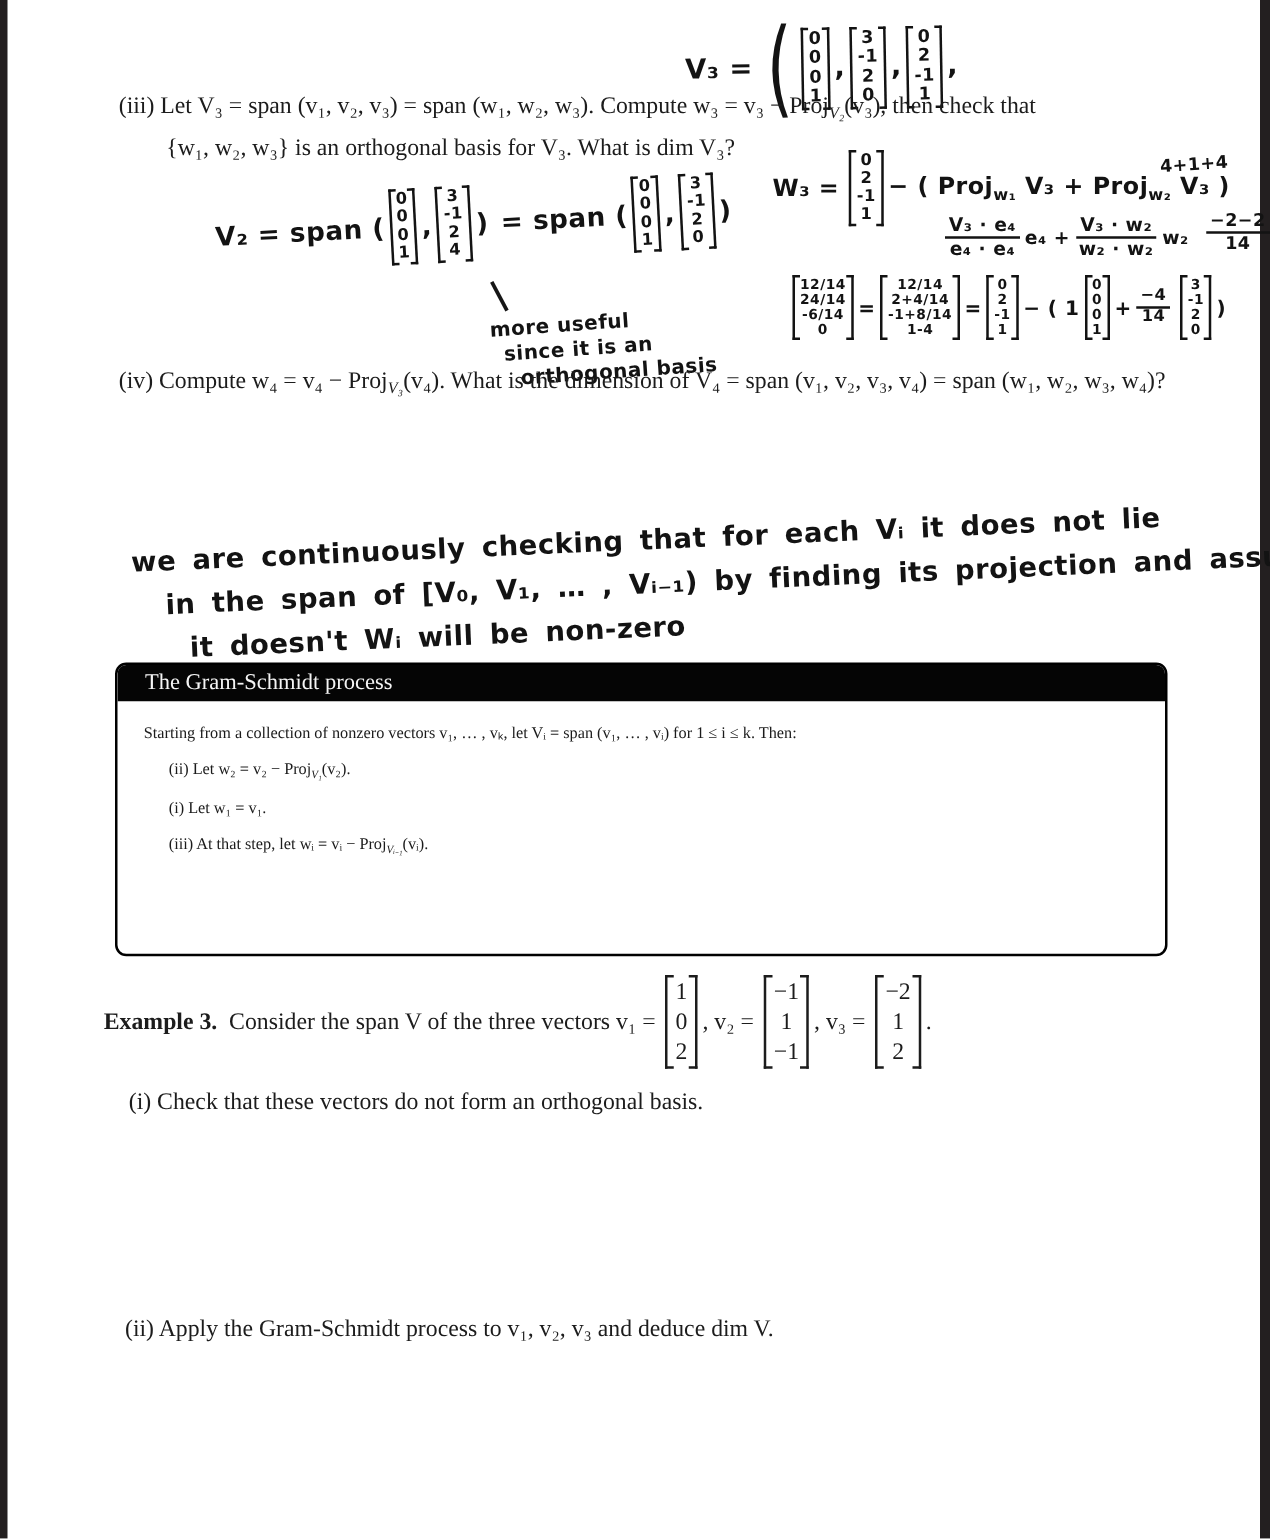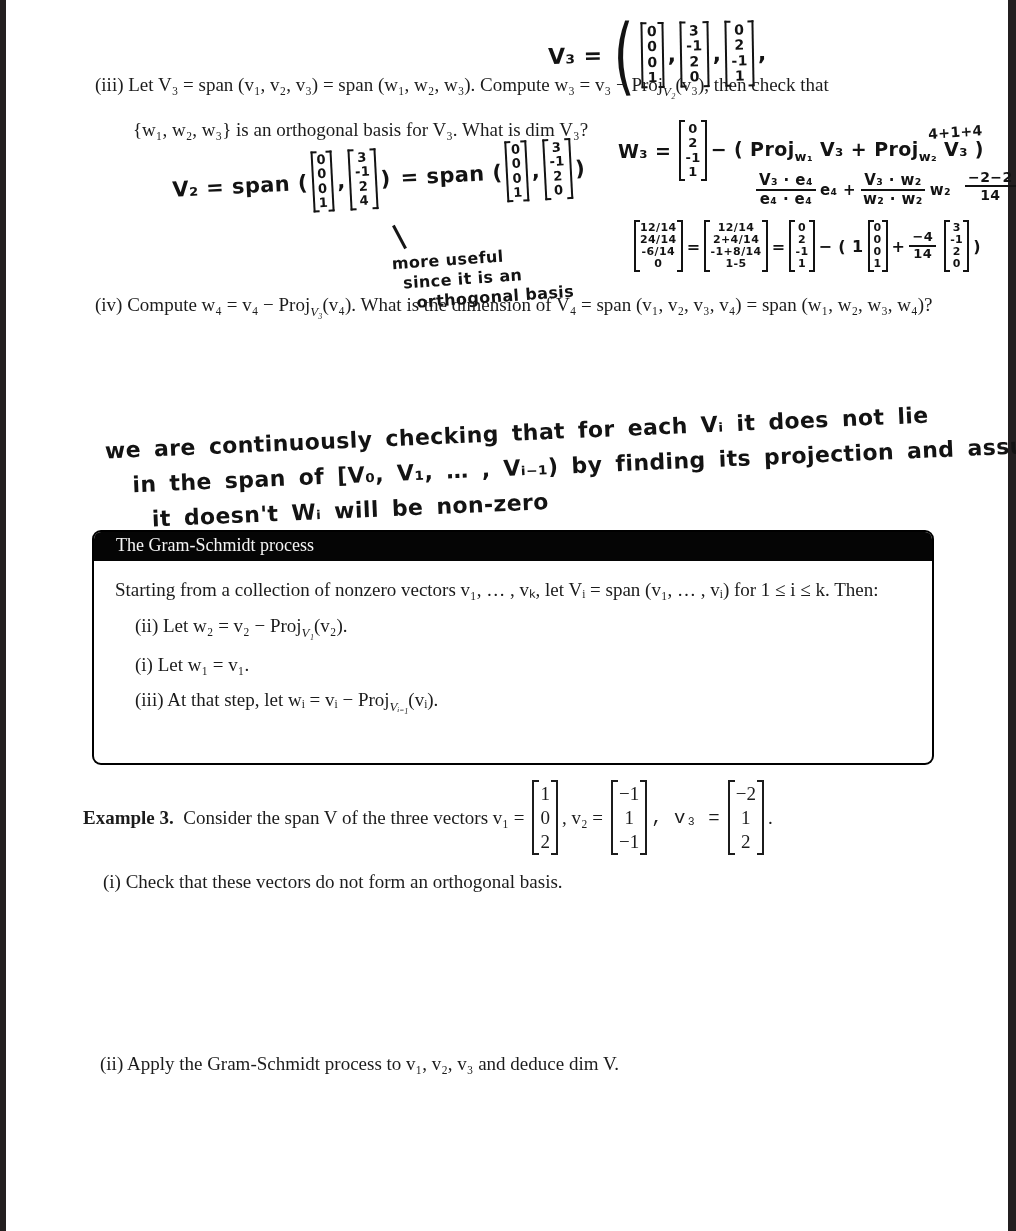--- a/index.html
+++ b/index.html
@@ -22,21 +22,21 @@
   .vr{display:block;}
   .mrow{display:inline-flex;align-items:center;}
   .frac{display:inline-flex;flex-direction:column;align-items:center;margin:0 4px;line-height:1.15;}
   .frac .num{border-bottom:2px solid currentColor;padding:0 3px;}
   .frac .den{padding:0 3px;}
   .paren{font-weight:normal;transform:scaleY(1.6);display:inline-block;margin:0 3px;}
   
   .gsbox{position:absolute;left:92px;top:530px;width:838px;height:231px;border:2.5px solid #000;
          border-radius:9px;overflow:hidden;background:#fff;}
   .gshead{background:#050505;color:#f5f5f5;font-size:18px;padding:3px 0 5px 22px;}
-  .gsbody{font-size:19px;}
+  .gsbody{font-size:13px;}
   .gsintro{padding:15px 14px 0 21px;}
   .gsitem{padding:13px 0 0 41px;}
   .gsoutro{padding:14px 0 0 21px;}
   .edge{position:absolute;top:0;bottom:0;background:#231f20;}
   .stroke{position:absolute;background:#161616;}
 </style>
 </head>
 <body>
 
 <div id="page">
@@ -65,21 +65,21 @@
         <span class="vr">0</span>
         <span class="vr">2</span>
         <span class="vr">-1</span>
         <span class="vr">1</span>
       </span>
     <span>,</span>
   </div>
 
   <div class="abs print" style="left:95px;top:72px;">
     <div><span>(iii)  Let V₃  =  span (v₁, v₂, v₃)  =  span (w₁, w₂, w₃).   Compute w₃  =  v₃ − Proj</span><sub class="psub">V₂</sub><span>(v₃), then check that</span></div>
-    <div style="padding-left:38px;margin-top:12px;">{w₁, w₂, w₃} is an orthogonal basis for V₃. What is dim V₃?</div>
+    <div style="padding-left:38px;margin-top:2px;">{w₁, w₂, w₃} is an orthogonal basis for V₃. What is dim V₃?</div>
   </div>
 
   <div class="abs hand mrow" style="left:172px;top:148px;font-size:21px;transform:rotate(-3deg);">
     <span>V₂ = span (</span>
     <span class="vec hv" style="font-size:13px;">
         <span class="vr">0</span>
         <span class="vr">0</span>
         <span class="vr">0</span>
         <span class="vr">1</span>
       </span>
@@ -158,21 +158,21 @@
         <span class="vr">12/14</span>
         <span class="vr">24/14</span>
         <span class="vr">-6/14</span>
         <span class="vr">0</span>
       </span>
     <span>=</span>
     <span class="vec hv" style="font-size:11px;">
         <span class="vr">12/14</span>
         <span class="vr">2+4/14</span>
         <span class="vr">-1+8/14</span>
-        <span class="vr">1-5</span>
+        <span class="vr">1-4</span>
       </span>
     <span>=</span>
     <span class="vec hv" style="font-size:11px;">
         <span class="vr">0</span>
         <span class="vr">2</span>
         <span class="vr">-1</span>
         <span class="vr">1</span>
       </span>
     <span>− ( 1</span>
     <span class="vec hv" style="font-size:11px;">
@@ -222,21 +222,21 @@
         <span class="vr">1</span>
         <span class="vr">0</span>
         <span class="vr">2</span>
       </span>
     <span style="margin-right:4px;">, v₂ =</span>
     <span class="vec">
         <span class="vr">−1</span>
         <span class="vr">1</span>
         <span class="vr">−1</span>
       </span>
-    <span style="margin-right:4px;font-family:Liberation Mono, monospace;">, v₃ =</span>
+    <span style="margin-right:4px;">, v₃ =</span>
     <span class="vec">
         <span class="vr">−2</span>
         <span class="vr">1</span>
         <span class="vr">2</span>
       </span>
     <span>.</span>
   </div>
 
   <div class="abs print" style="left:103px;top:869px;">(i)  Check that these vectors do not form an orthogonal basis.</div>
 

